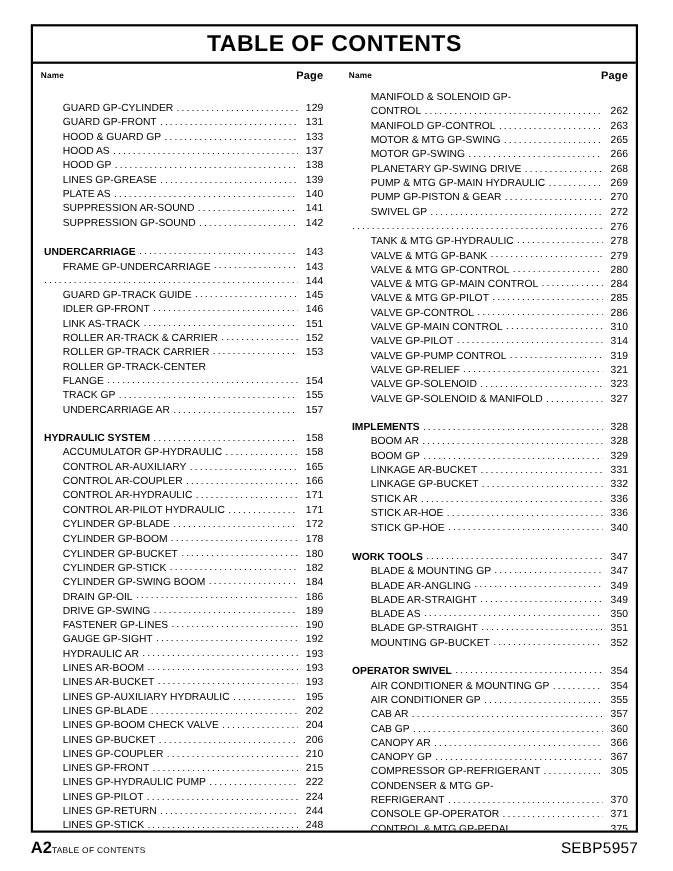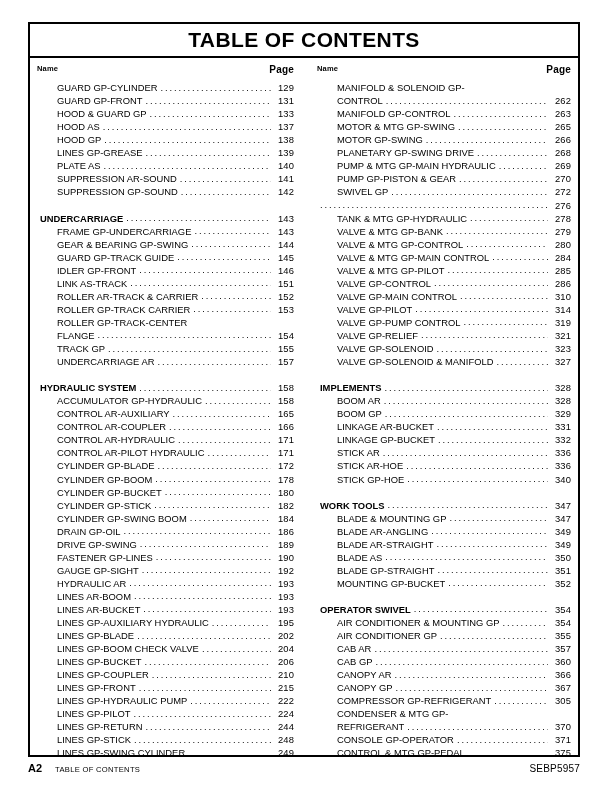--- a/index.html
+++ b/index.html
@@ -76,21 +76,21 @@
     display: flex;
     flex: 1 1 auto;
     padding: 4px 7px 6px 7px;
     box-sizing: border-box;
     overflow: hidden;
   }
   .column {
     width: 50%;
     box-sizing: border-box;
   }
-  .column.left  { padding-right: 10px; }
+  .column.left  { padding-right: 10px; margin-top: 10px; }
   .column.right { padding-left: 13px; }
 
   
   .entry {
     display: flex;
     align-items: baseline;
     font-size: 9.4px;
     line-height: 13.05px;
     white-space: nowrap;
   }
@@ -131,31 +131,30 @@
   
   #footer {
     position: absolute;
     left: 28px;
     top: 762px;
     width: 552px;
     display: flex;
     align-items: baseline;
   }
   #footer .fnum {
-    font-size: 11px;
+    font-size: 15px;
     font-weight: bold;
-    margin-right: 13px;
   }
   #footer .ftitle {
     font-size: 7.6px;
     letter-spacing: 0.3px;
     flex: 1 1 auto;
   }
   #footer .fcode {
-    font-size: 10px;
+    font-size: 14px;
     letter-spacing: 0.2px;
     text-align: right;
   }
 </style>
 </head>
 <body>
 
 <div id="page">
 
   <div class="title-bar">
@@ -225,21 +224,20 @@
           <span class="label">UNDERCARRIAGE</span>
           <span class="leader">..........................................................................................</span>
           <span class="page">143</span>
         </div>
         <div class="entry">
           <span class="label">FRAME GP-UNDERCARRIAGE</span>
           <span class="leader">..........................................................................................</span>
           <span class="page">143</span>
         </div>
         <div class="entry">
-          <span class="label">GEAR &amp; BEARING GP-SWING</span>
           <span class="leader">..........................................................................................</span>
           <span class="page">144</span>
         </div>
         <div class="entry">
           <span class="label">GUARD GP-TRACK GUIDE</span>
           <span class="leader">..........................................................................................</span>
           <span class="page">145</span>
         </div>
         <div class="entry">
           <span class="label">IDLER GP-FRONT</span>

